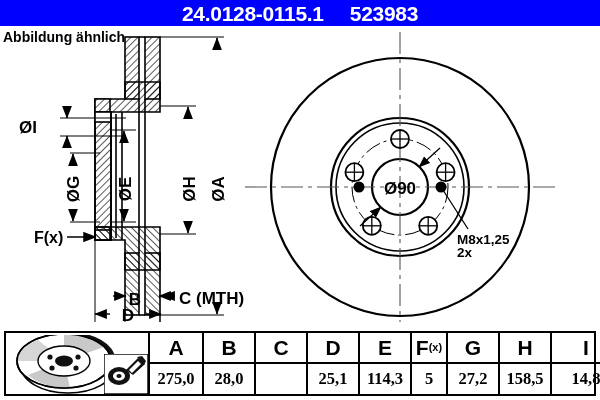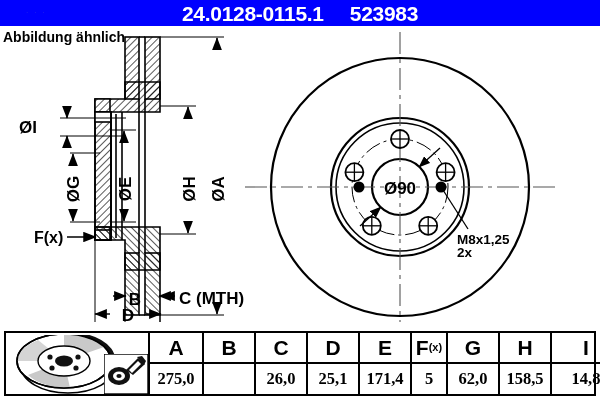--- a/index.html
+++ b/index.html
@@ -304,51 +304,51 @@
         <div class="tbl-col w-wide">
           <div class="tbl-head">
             <span>A</span>
           </div>
           <div class="tbl-val">275,0</div>
         </div>
         <div class="tbl-col w-med">
           <div class="tbl-head">
             <span>B</span>
           </div>
+          <div class="tbl-val">28,0</div>
         </div>
         <div class="tbl-col w-med">
           <div class="tbl-head">
             <span>C</span>
           </div>
-          <div class="tbl-val">26,0</div>
         </div>
         <div class="tbl-col w-med">
           <div class="tbl-head">
             <span>D</span>
           </div>
           <div class="tbl-val">25,1</div>
         </div>
         <div class="tbl-col w-med">
           <div class="tbl-head">
             <span>E</span>
           </div>
-          <div class="tbl-val">171,4</div>
+          <div class="tbl-val">114,3</div>
         </div>
         <div class="tbl-col w-nar">
           <div class="tbl-head">
             <span>F</span>
             <span class="sub">(x)</span>
           </div>
           <div class="tbl-val">5</div>
         </div>
         <div class="tbl-col w-med">
           <div class="tbl-head">
             <span>G</span>
           </div>
-          <div class="tbl-val">62,0</div>
+          <div class="tbl-val">27,2</div>
         </div>
         <div class="tbl-col w-med">
           <div class="tbl-head">
             <span>H</span>
           </div>
           <div class="tbl-val">158,5</div>
         </div>
         <div class="tbl-col w-last">
           <div class="tbl-head">
             <span>I</span>

